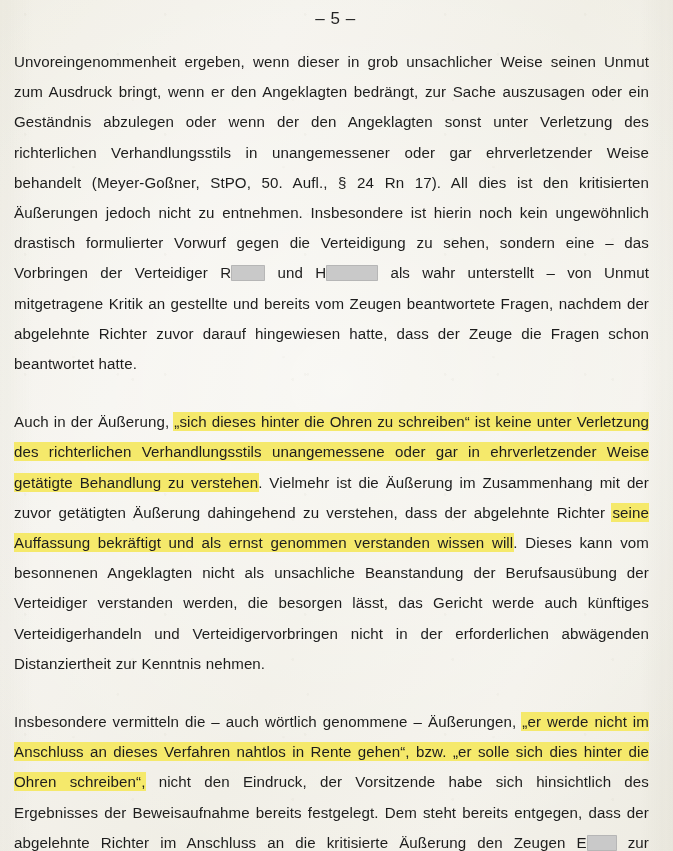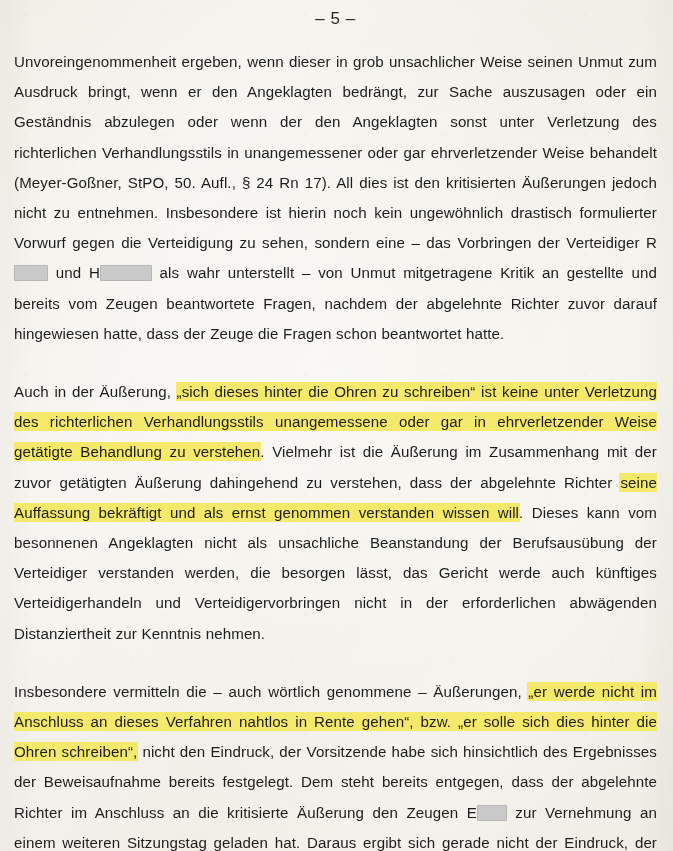--- a/index.html
+++ b/index.html
@@ -54,21 +54,21 @@
     z-index: 2;
   }
 
   .body-text {
     position: relative;
     z-index: 2;
     padding-top: 10px;
   }
 
   p.para {
-    margin: 0 0 28px 0;
+    margin: 0 8px 28px 0;
     font-size: 15.1px;
     line-height: 30.2px;
     color: #1d1d1d;
     text-align: justify;
     text-justify: inter-word;
     letter-spacing: 0.1px;
     word-spacing: 0.3px;
   }
   p.para:last-child { margin-bottom: 0; }
 

